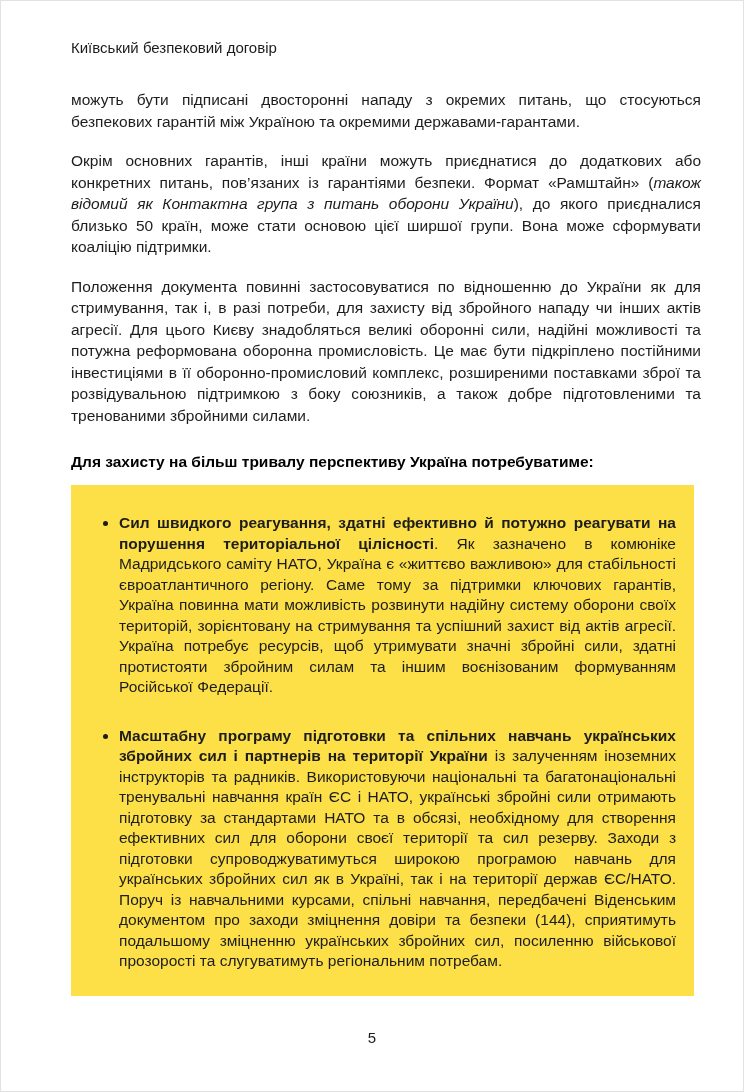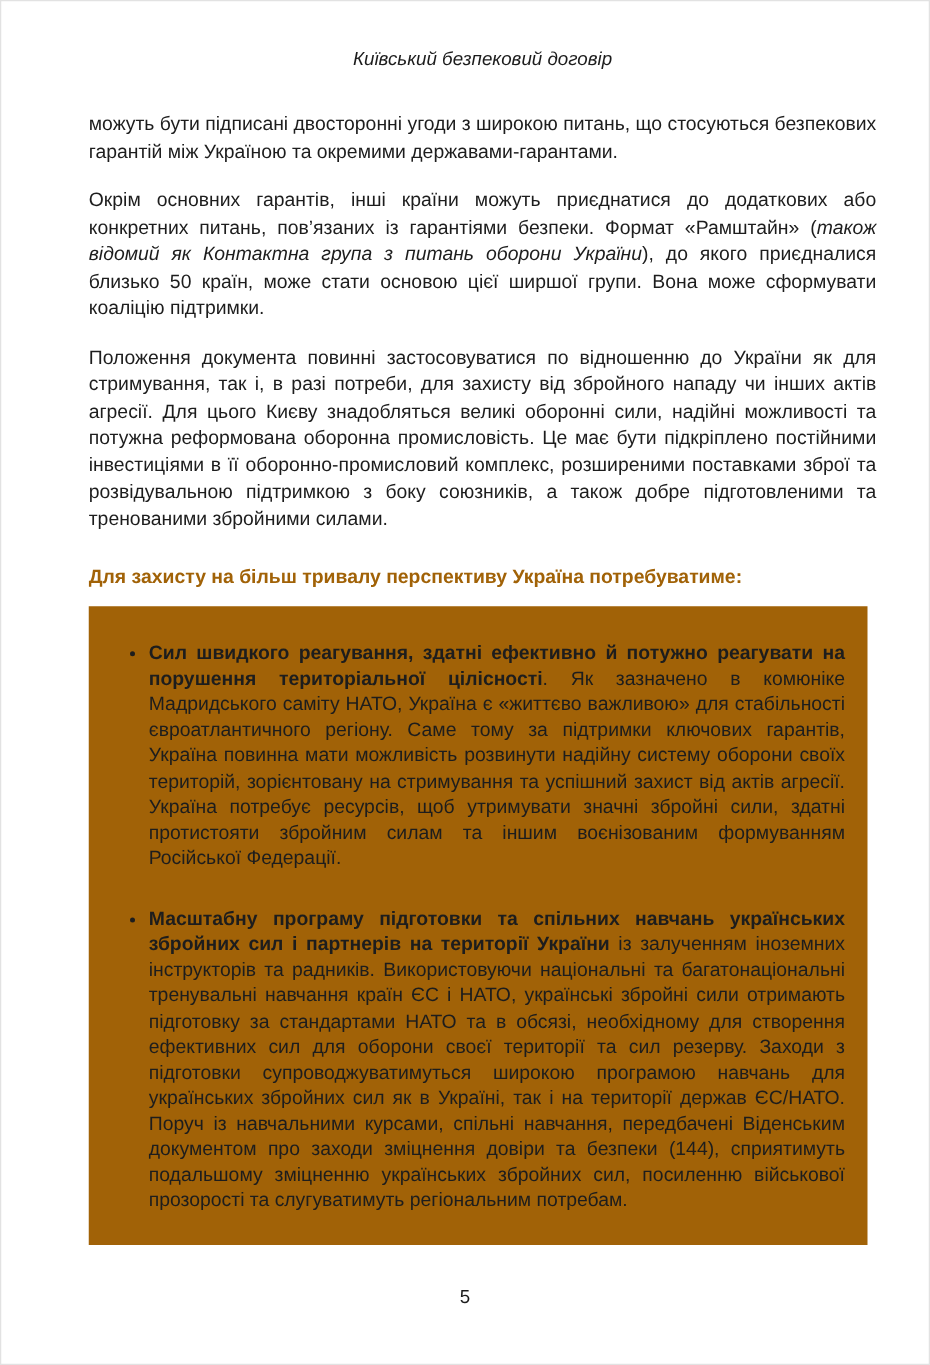--- a/index.html
+++ b/index.html
@@ -14,41 +14,40 @@
     border: 1px solid #e2e2e2;
     overflow: hidden;
   }
   .content {
     position: absolute;
     top: 36px;
     left: 70px;
     right: 42px;
   }
   .doc-header {
-    text-align: center;
-    font-style: italic;
+    text-align: left;
     font-size: 15px;
     line-height: 21px;
     color: #1c1c1c;
   }
   .body-copy { margin-top: 31px; }
   .paragraph {
     font-size: 15.5px;
     line-height: 21.5px;
     text-align: justify;
     margin: 0 0 18px 0;
   }
   .seg-bold { font-weight: bold; }
   .seg-italic { font-style: italic; }
   .section-heading {
     font-size: 15.5px;
     font-weight: bold;
     line-height: 21px;
     margin: 25px 0 13px 0;
-    color: #a16207;
+    color: #000000;
   }
   .callout {
     background: #dfecf8;
     padding: 28px 14px 24px 0;
     margin-right: 7px;
   }
   .callout ul {
     margin: 0;
     padding: 0 0 0 48px;
     list-style: disc;
@@ -73,27 +72,27 @@
 </head>
 <body>
 
 <div class="content">
 
   <div class="doc-header">
     <div>Київський безпековий договір</div>
   </div>
 
   <div class="body-copy">
-    <div class="paragraph"><span>можуть бути підписані двосторонні угоди з широкою питань, що стосуються безпекових гарантій між Україною та окремими державами-гарантами.</span></div>
+    <div class="paragraph"><span>можуть бути підписані двосторонні нападу з окремих питань, що стосуються безпекових гарантій між Україною та окремими державами-гарантами.</span></div>
     <div class="paragraph"><span>Окрім основних гарантів, інші країни можуть приєднатися до додаткових або конкретних питань, пов’язаних із гарантіями безпеки. Формат «Рамштайн» (</span><span class="seg-italic">також відомий як Контактна група з питань оборони України</span><span>), до якого приєдналися близько 50 країн, може стати основою цієї ширшої групи. Вона може сформувати коаліцію підтримки.</span></div>
     <div class="paragraph"><span>Положення документа повинні застосовуватися по відношенню до України як для стримування, так і, в разі потреби, для захисту від збройного нападу чи інших актів агресії. Для цього Києву знадобляться великі оборонні сили, надійні можливості та потужна реформована оборонна промисловість. Це має бути підкріплено постійними інвестиціями в її оборонно-промисловий комплекс, розширеними поставками зброї та розвідувальною підтримкою з боку союзників, а також добре підготовленими та тренованими збройними силами.</span></div>
 
     <div class="section-heading">Для захисту на більш тривалу перспективу Україна потребуватиме:</div>
 
-    <div class="callout" style="background: #a16207;">
+    <div class="callout" style="background: #fde047;">
       <ul>
         <li><span class="seg-bold">Сил швидкого реагування, здатні ефективно й потужно реагувати на порушення територіальної цілісності</span><span>. Як зазначено в комюніке Мадридського саміту НАТО, Україна є «життєво важливою» для стабільності євроатлантичного регіону. Саме тому за підтримки ключових гарантів, Україна повинна мати можливість розвинути надійну систему оборони своїх територій, зорієнтовану на стримування та успішний захист від актів агресії. Україна потребує ресурсів, щоб утримувати значні збройні сили, здатні протистояти збройним силам та іншим воєнізованим формуванням Російської Федерації.</span></li>
         <li><span class="seg-bold">Масштабну програму підготовки та спільних навчань українських збройних сил і партнерів на території України</span><span> із залученням іноземних інструкторів та радників. Використовуючи національні та багатонаціональні тренувальні навчання країн ЄС і НАТО, українські збройні сили отримають підготовку за стандартами НАТО та в обсязі, необхідному для створення ефективних сил для оборони своєї території та сил резерву. Заходи з підготовки супроводжуватимуться широкою програмою навчань для українських збройних сил як в Україні, так і на території держав ЄС/НАТО. Поруч із навчальними курсами, спільні навчання, передбачені Віденським документом про заходи зміцнення довіри та безпеки (144), сприятимуть подальшому зміцненню українських збройних сил, посиленню військової прозорості та слугуватимуть регіональним потребам.</span></li>
       </ul>
     </div>
   </div>
 
 </div>
 
 <div class="page-footer">5</div>

